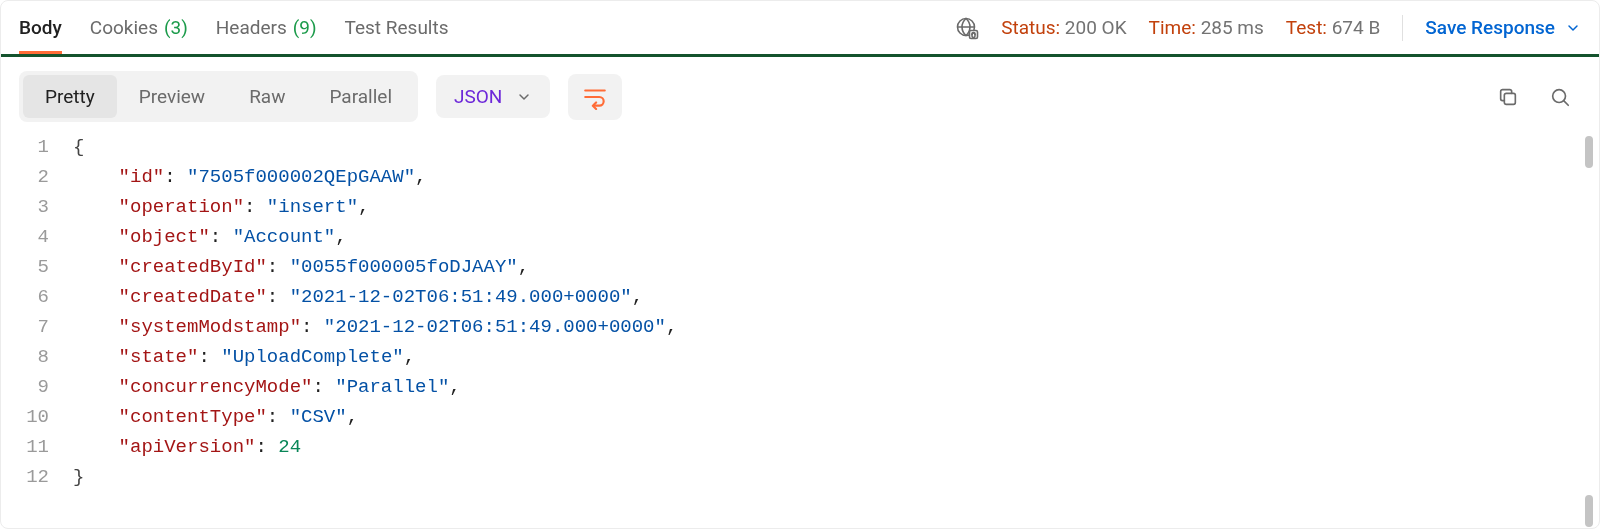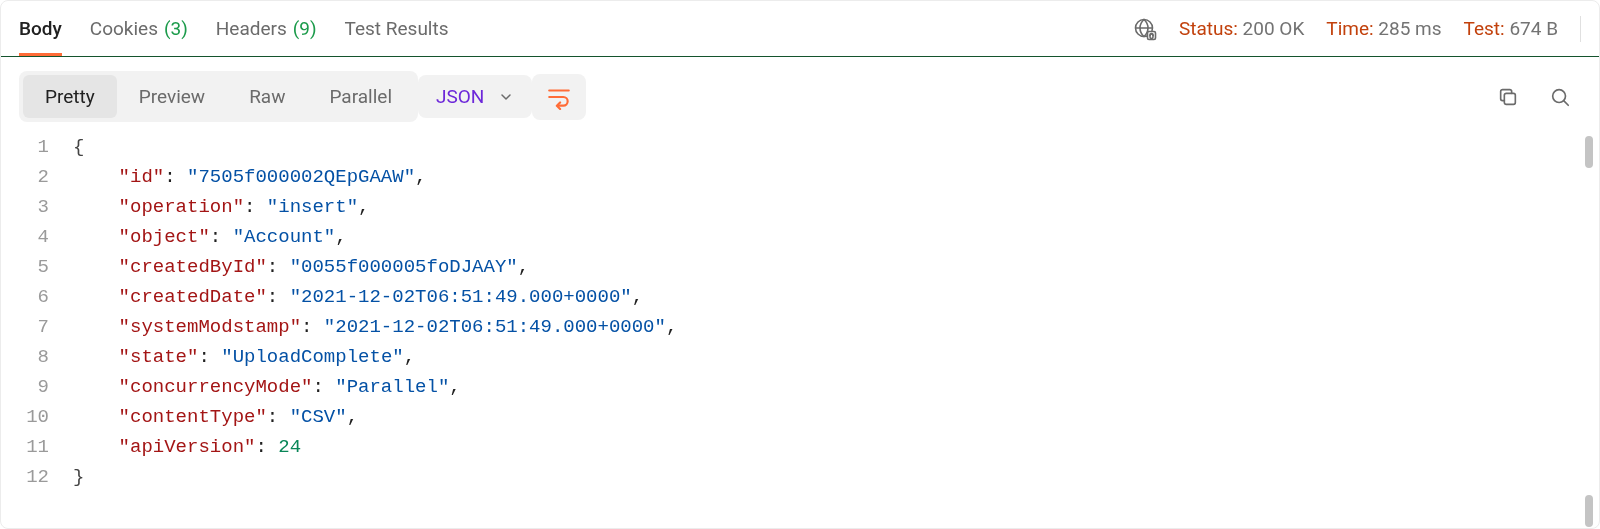--- a/index.html
+++ b/index.html
@@ -13,21 +13,21 @@
     border: 1px solid #ececec;
     border-radius: 8px;
   }
 
   
   .tabs-row {
     display: flex;
     align-items: center;
     padding: 0 18px;
     height: 56px;
-    border-bottom: 1px solid #14532d;
+    border-bottom: 3px solid #14532d;
   }
   .tabs {
     display: flex;
     align-items: center;
     gap: 28px;
     height: 100%;
   }
   .tab {
     display: inline-flex;
     align-items: center;
@@ -78,20 +78,21 @@
     display: inline-flex;
     align-items: center;
     color: #6b6b6b;
   }
 
   
   .toolbar-row {
     display: flex;
     align-items: center;
     padding: 14px 18px 10px 18px;
+    gap: 18px;
   }
   .view-group {
     display: inline-flex;
     background: #f2f2f2;
     border-radius: 8px;
     padding: 4px;
   }
   .view-btn {
     font-size: 19px;
     color: #6b6b6b;
@@ -217,20 +218,26 @@
     </span>
     <span>
       <span class="label">Time:</span>
       <span class="green">285 ms</span>
     </span>
     <span>
       <span class="label">Test:</span>
       <span class="green">674 B</span>
     </span>
     <span class="divider"></span>
+    <span class="save-response">
+      <span>Save Response</span>
+      <svg width="16" height="16" viewBox="0 0 24 24" fill="none" stroke-width="2.2" stroke-linecap="round" stroke-linejoin="round">
+          <polyline points="6 9 12 15 18 9"></polyline>
+        </svg>
+    </span>
   </div>
 </div>
 
 <div class="toolbar-row">
   <div class="view-group">
     <div class="view-btn active">Pretty</div>
     <div class="view-btn">Preview</div>
     <div class="view-btn">Raw</div>
     <div class="view-btn">Parallel</div>
   </div>

